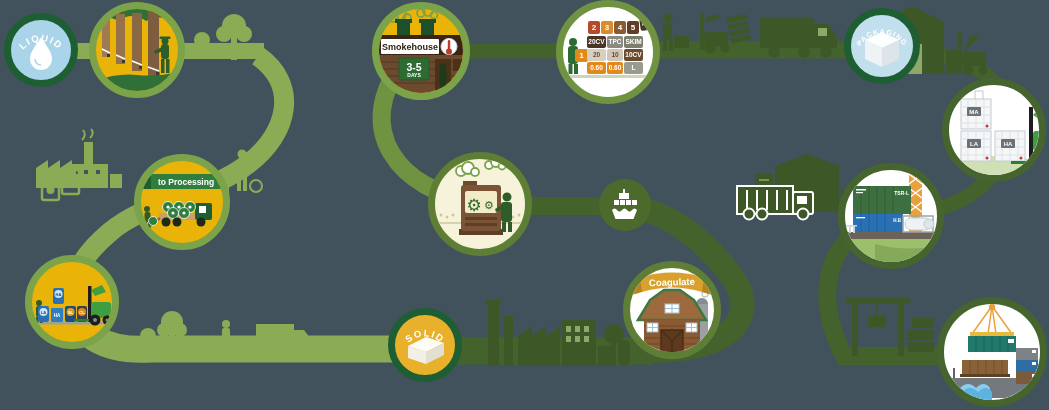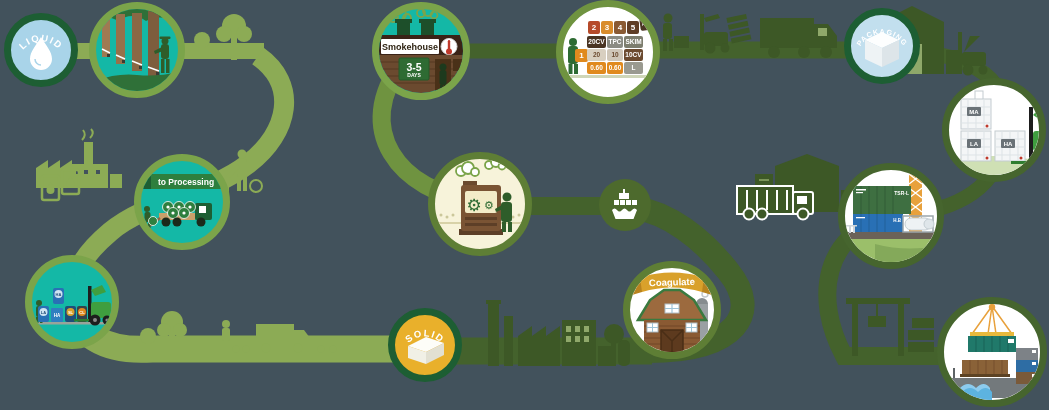--- a/index.html
+++ b/index.html
@@ -1,21 +1,21 @@
 <!DOCTYPE html>
 <html><head>
 <meta charset="utf-8">
 <style>
   html,body{margin:0;padding:0;}
   body{font-family:"Liberation Sans",sans-serif;}
   #stage{position:relative;width:1049px;height:410px;background:#42525c;overflow:hidden;}
   #paths-svg{position:absolute;left:0;top:0;z-index:0;}
   .node{position:absolute;border-radius:50%;box-sizing:border-box;overflow:hidden;z-index:2;}
   .node > svg{position:absolute;left:0;top:0;}
-  .ring-light{border:7px solid #7ba44a;background:#14b8a6;}
+  .ring-light{border:7px solid #7ba44a;background:#eab308;}
   .ring-mid{border:7px solid #5e7e35;background:#fff;}
   .ring-med{border:7px solid #6f9340;background:#fff;}
   .ring-dark{border:7px solid #46652e;background:#fff;}
   .ring-badge{border:7px solid #1d5e33;}
   .badge-arc{font-size:9.5px;font-weight:bold;fill:#fff;letter-spacing:1.5px;}
   .badge-arc-sm{font-size:7.2px;font-weight:bold;fill:#fff;letter-spacing:1px;}
   .tile{position:absolute;display:flex;align-items:center;justify-content:center;
         color:#fff;font-weight:bold;font-size:6.5px;border-radius:2px;line-height:1;}
   .tile.tan{color:#6b4a2f;}
   .chip{position:absolute;display:flex;align-items:center;justify-content:center;

